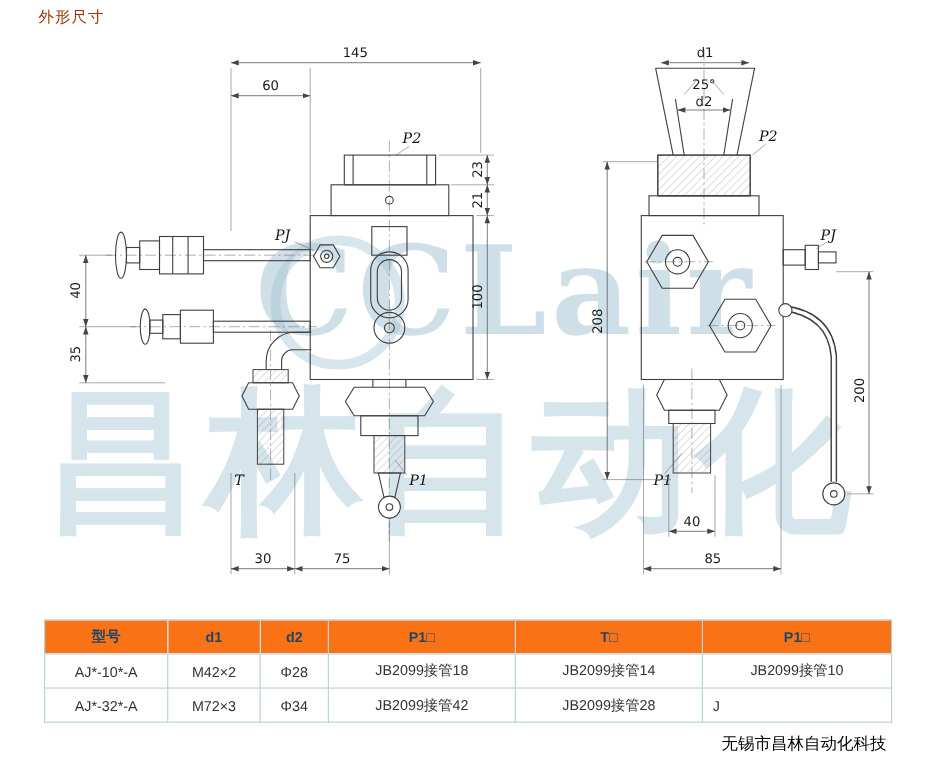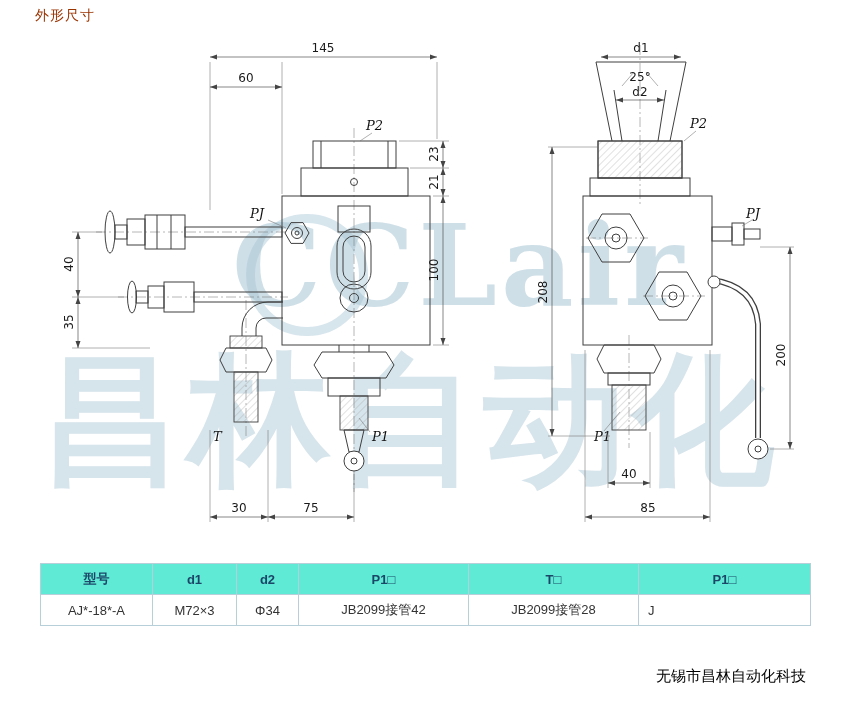--- a/index.html
+++ b/index.html
@@ -40,21 +40,21 @@
 
   
   table.spec {
     position:absolute; left:40px; top:563px; width:770px; z-index:2;
     border-collapse:collapse; table-layout:fixed; font-size:13px;
   }
   .spec th, .spec td {
     border:1px solid #b6cfd8; height:30px; text-align:center; padding:0 4px;
     overflow:hidden; white-space:nowrap;
   }
-  .spec th { background:#5eead4; color:#1c4668; font-weight:bold; }
+  .spec th { background:#f97316; color:#1c4668; font-weight:bold; }
   .spec td { color:#333333; background:#ffffff; }
   .spec td.cell-left { text-align:left; padding-left:9px; }
 
   .overlay-footer {
     position:absolute; left:656px; top:667px; z-index:5; font-size:15px;
     font-weight:normal; color:#000000; white-space:nowrap;
   }
 </style>
 </head>
 <body>
@@ -266,21 +266,29 @@
       <th>型号</th>
       <th>d1</th>
       <th>d2</th>
       <th>P1□</th>
       <th>T□</th>
       <th>P1□</th>
     </tr>
   </thead>
   <tbody>
     <tr>
-      <td>AJ*-18*-A</td>
+      <td>AJ*-10*-A</td>
+      <td>M42×2</td>
+      <td>Φ28</td>
+      <td>JB2099接管18</td>
+      <td>JB2099接管14</td>
+      <td>JB2099接管10</td>
+    </tr>
+    <tr>
+      <td>AJ*-32*-A</td>
       <td>M72×3</td>
       <td>Φ34</td>
       <td>JB2099接管42</td>
       <td>JB2099接管28</td>
       <td class="cell-left">J</td>
     </tr>
   </tbody>
 </table>
 
 <div class="overlay-footer">无锡市昌林自动化科技</div>

